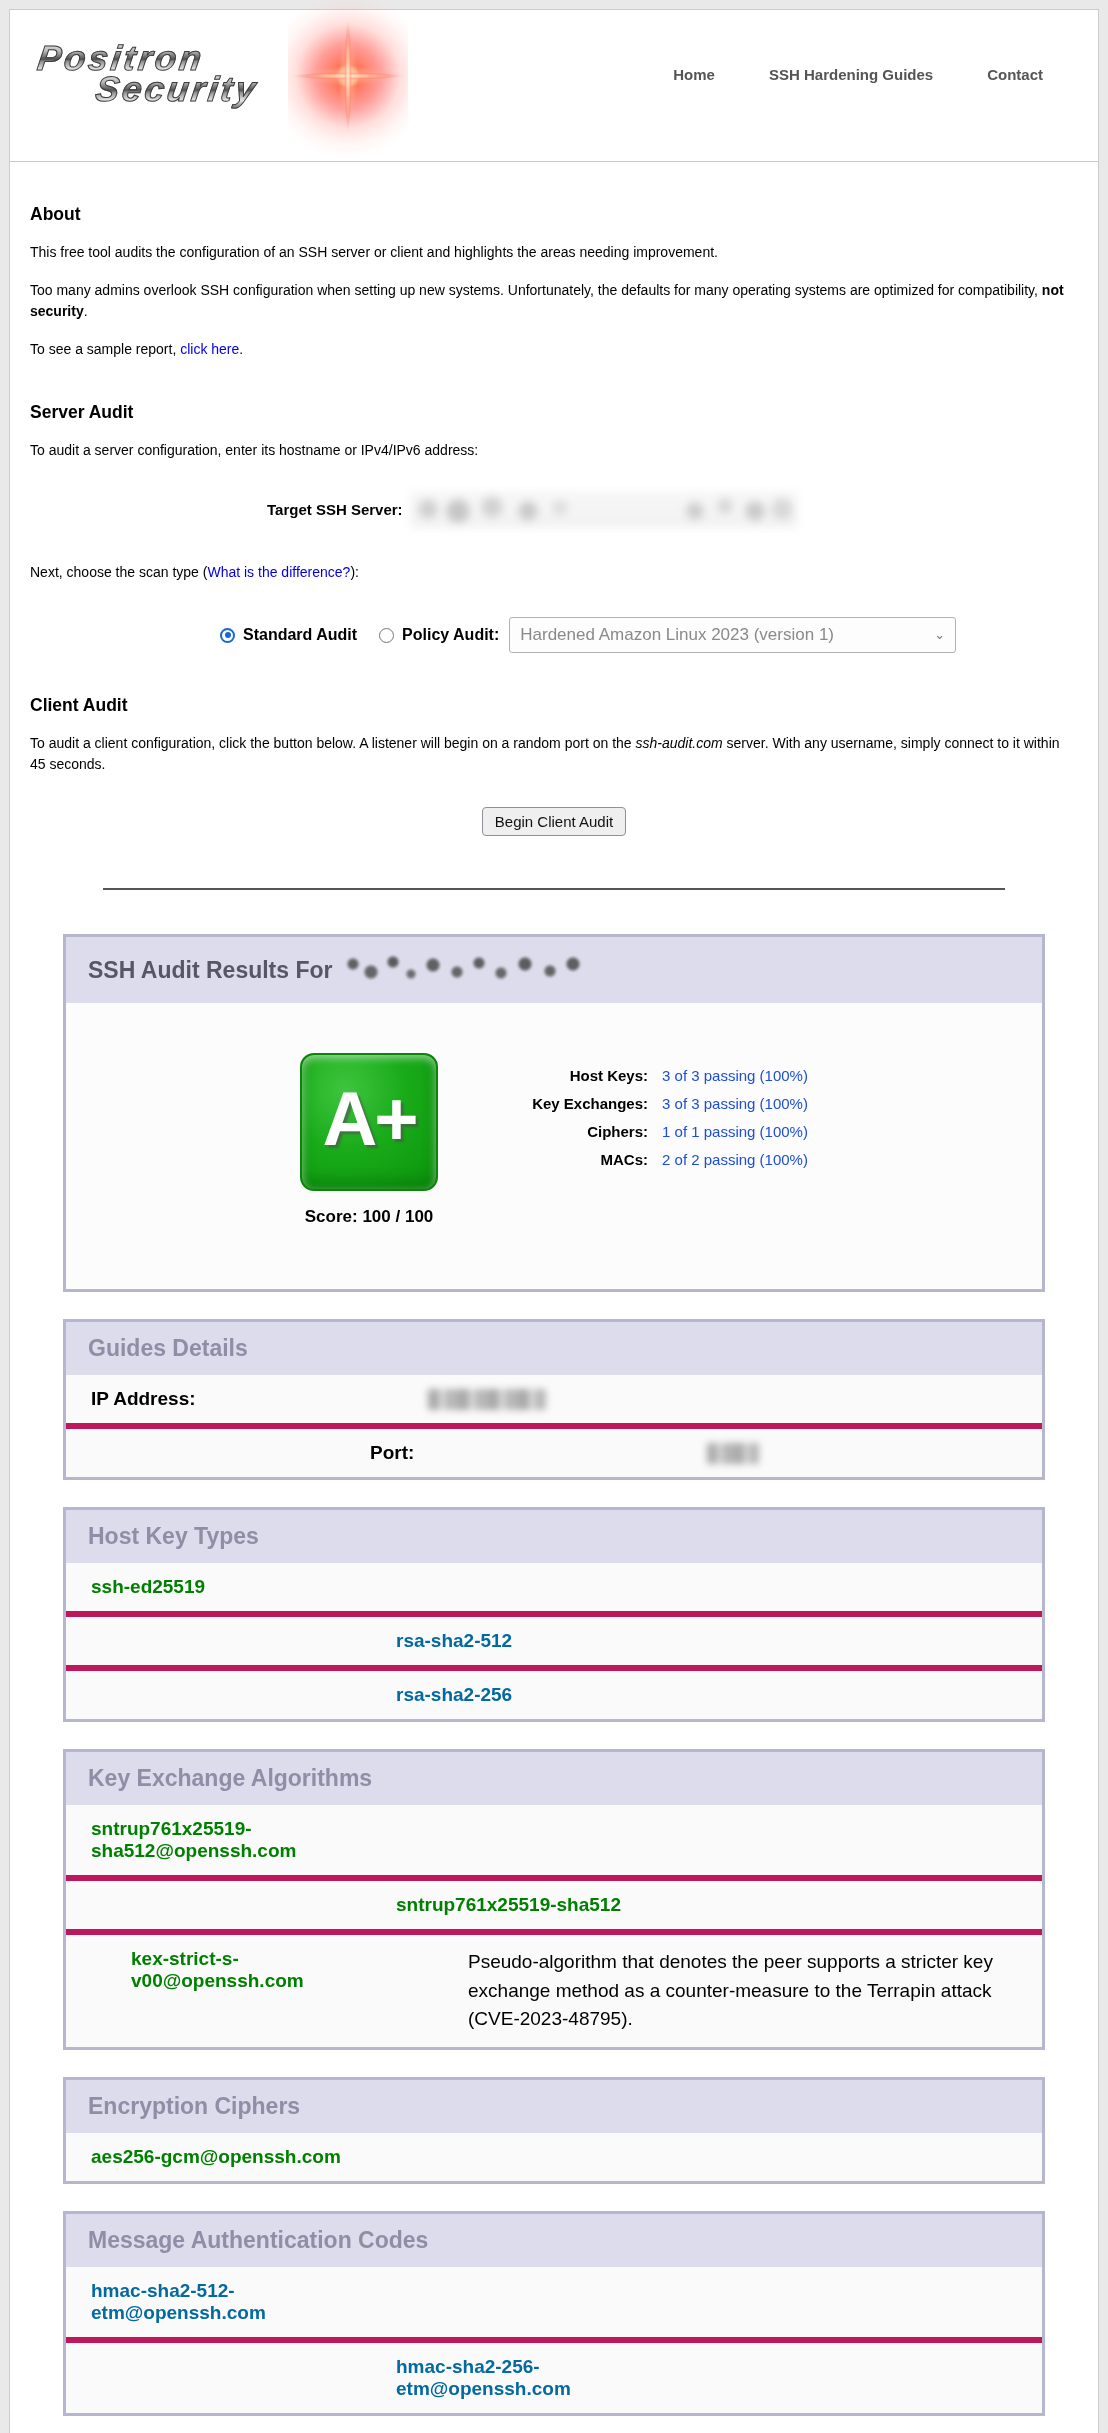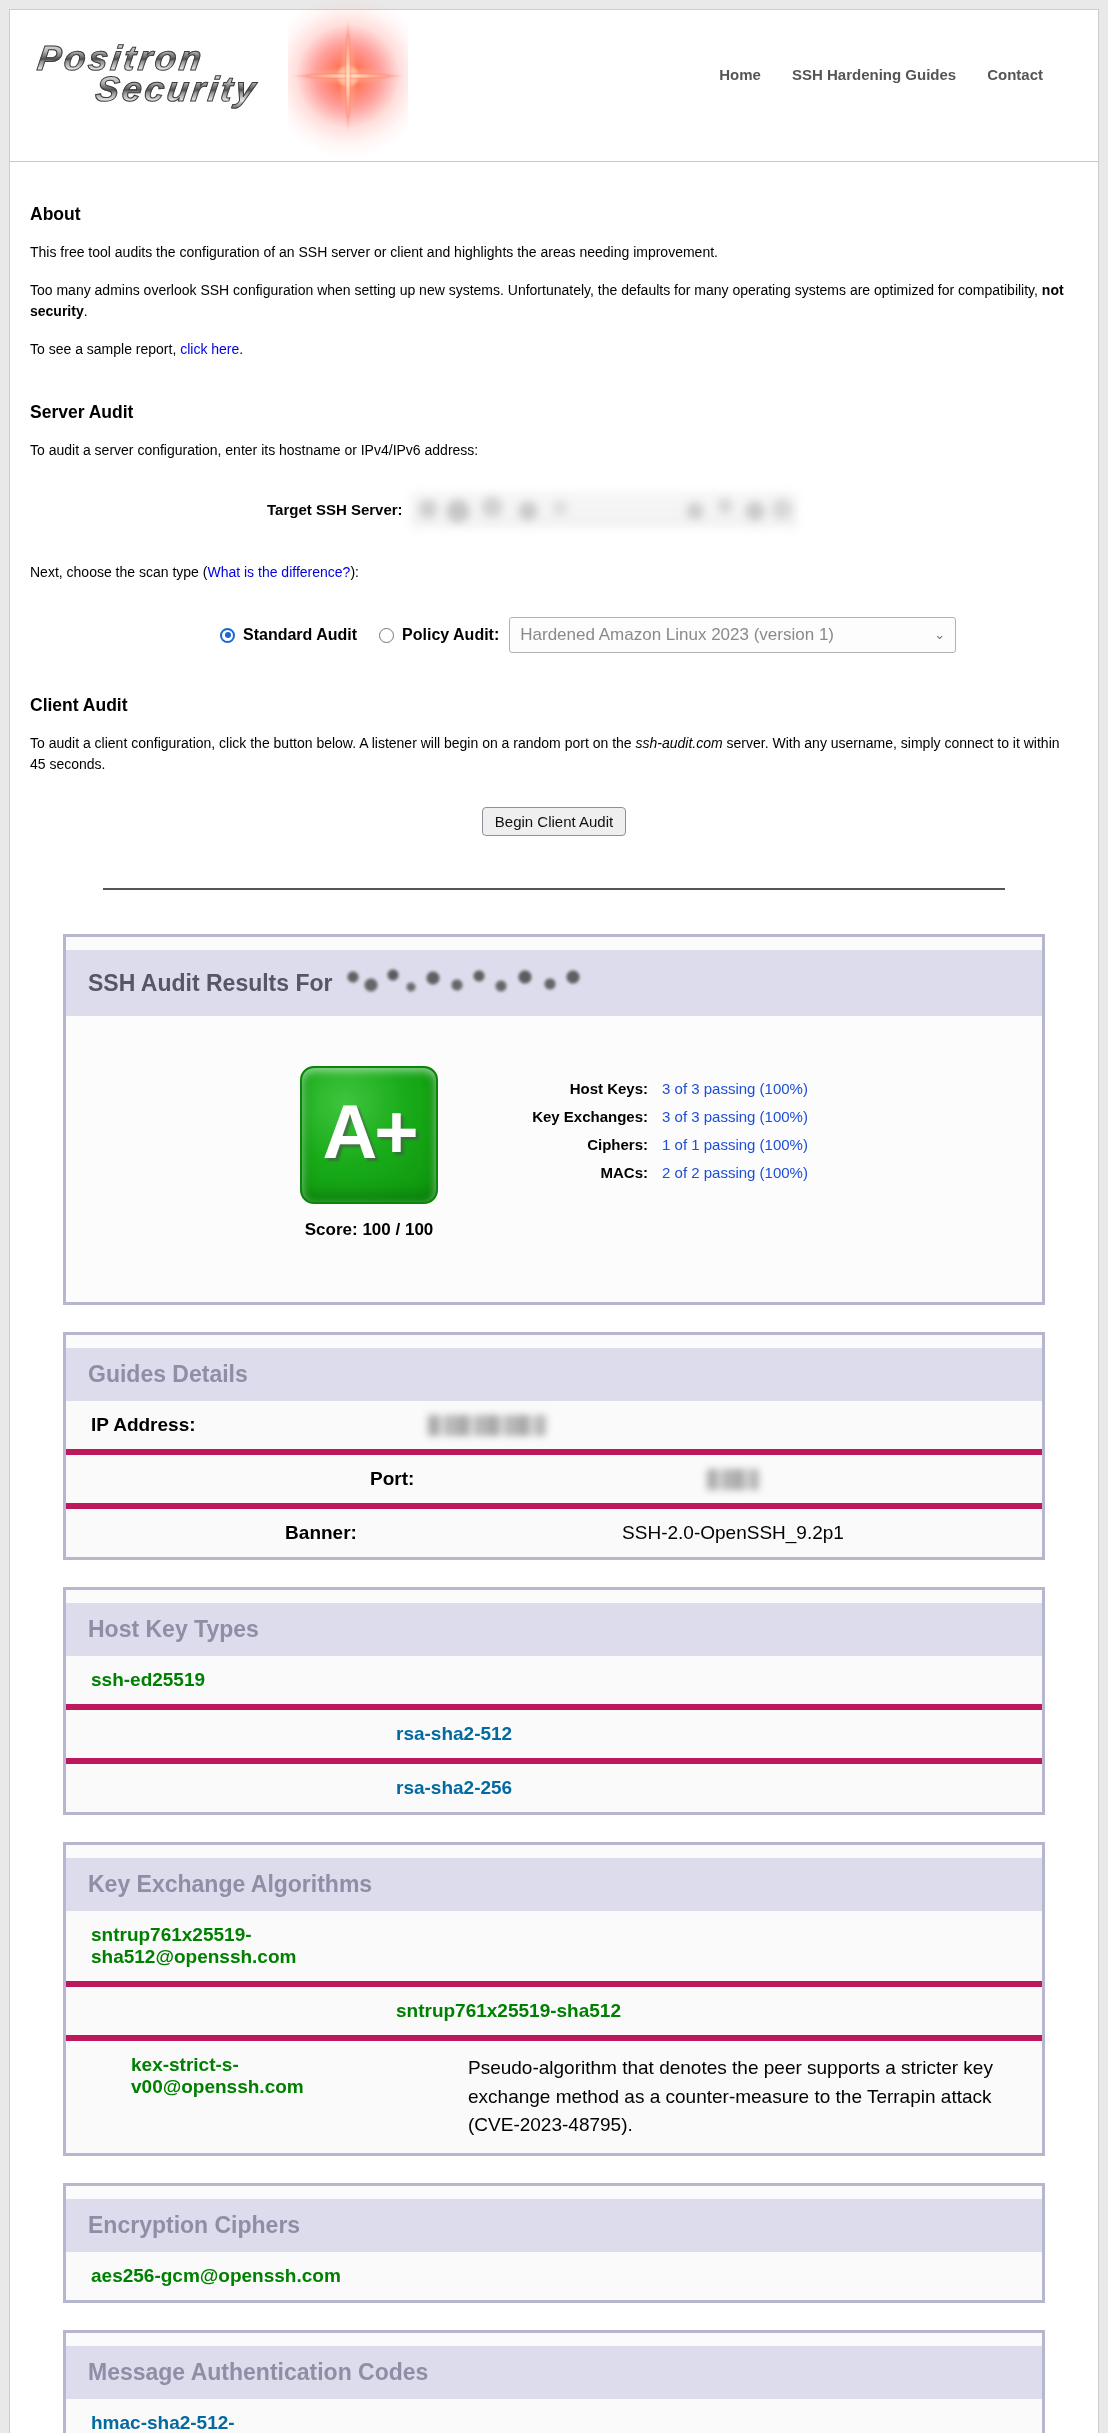--- a/index.html
+++ b/index.html
@@ -17,21 +17,21 @@
     -webkit-background-clip:text; background-clip:text; color:transparent; -webkit-text-fill-color:transparent;
     -webkit-text-stroke:1px #3c3c3c; }
   .logo-line2-wrap { margin:-6px 0 0 58px; }
   .starburst { position:absolute; left:278px; top:-14px; width:120px; height:160px; pointer-events:none;
     background:
       radial-gradient(ellipse 5px 75px at 50% 50%, rgba(255,230,210,.95), rgba(255,120,90,.35) 55%, transparent 75%),
       radial-gradient(ellipse 75px 5px at 50% 50%, rgba(255,230,210,.95), rgba(255,120,90,.35) 55%, transparent 75%),
       radial-gradient(ellipse 14px 60px at 50% 50%, rgba(255,190,150,.8), transparent 70%),
       radial-gradient(ellipse 60px 14px at 50% 50%, rgba(255,190,150,.8), transparent 70%),
       radial-gradient(circle at 50% 50%, #ffffff 0%, #fff3c8 4%, rgba(255,100,70,.9) 12%, rgba(255,40,30,.45) 32%, rgba(255,110,100,.22) 52%, rgba(255,170,160,.1) 68%, transparent 82%); }
-  .nav { position:absolute; right:55px; top:56px; display:flex; gap:31px; }
+  .nav { position:absolute; right:55px; top:56px; display:flex; gap:54px; }
   .nav-item { color:#555555; font-weight:bold; font-size:15px; cursor:pointer; text-decoration:none; }
 
   
   .content { padding:0 20px; }
   .sec-title { font-size:17.5px; font-weight:bold; margin:42px 0 0; }
   .para { font-size:14px; line-height:1.5; margin:17px 0 0; max-width:1045px; }
   .link { color:#0000e0; cursor:pointer; text-decoration:none; }
   .bold { font-weight:bold; }
   .ital { font-style:italic; }
 
@@ -62,21 +62,21 @@
   .select-chevron { position:absolute; right:10px; top:9px; color:#777; font-size:13px; }
   .btn { display:inline-block; background:#efefef; border:1px solid #90909c; border-radius:4px; padding:5px 12px; font-size:15px; color:#111; cursor:pointer; }
   .center { text-align:center; }
   .scan-wrap { margin-top:40px; }
   .begin-wrap { margin-top:32px; }
   .divider { border:none; border-top:2px solid #555; width:86%; margin:52px auto 44px; }
 
   
   .results-wrap { margin:0 33px; }
   .rbox { border:3px solid #b6b6cf; background:#fbfbfb; margin-bottom:27px; }
-  .rbox-header { background:#dcdcec; padding:13px 22px; font-size:23px; font-weight:bold; color:#8e8ea6; display:flex; align-items:center;margin-top:13px; }
+  .rbox-header { background:#dcdcec; padding:13px 22px; font-size:23px; font-weight:bold; color:#8e8ea6; display:flex; align-items:center; }
   .rbox-header.dark { color:#565666; }
   .redact-host { display:inline-block; margin-left:12px; width:248px; height:40px; opacity:.8;
     background:
       radial-gradient(circle at 8px 14px, #4a4a4a 0 5px, transparent 6px),
       radial-gradient(circle at 26px 22px, #505050 0 6px, transparent 7px),
       radial-gradient(circle at 48px 12px, #454545 0 5px, transparent 6px),
       radial-gradient(circle at 66px 24px, #565656 0 4px, transparent 5px),
       radial-gradient(circle at 88px 15px, #4a4a4a 0 6px, transparent 7px),
       radial-gradient(circle at 112px 22px, #505050 0 5px, transparent 6px),
       radial-gradient(circle at 134px 13px, #484848 0 5px, transparent 6px),
@@ -198,24 +198,20 @@
       <div class="rbox">
         <div class="rbox-header">Guides Details</div>
         <div class="drow">
           <span class="drow-label">IP Address:</span>
           <div class="redact-ip"></div>
         </div>
         <div class="drow">
           <span class="drow-label">Port:</span>
           <div class="redact-port"></div>
         </div>
-        <div class="drow">
-          <span class="drow-label">Banner:</span>
-          <span class="drow-value">SSH-2.0-OpenSSH_9.2p1</span>
-        </div>
       </div>
 
       <div class="rbox">
         <div class="rbox-header">Host Key Types</div>
         <div class="drow">
           <span class="algo-name"><span class="wrapbox c-green">ssh-ed25519</span></span>
         </div>
         <div class="drow">
           <span class="algo-name"><span class="wrapbox c-black">rsa-sha2-512</span></span>
         </div>

